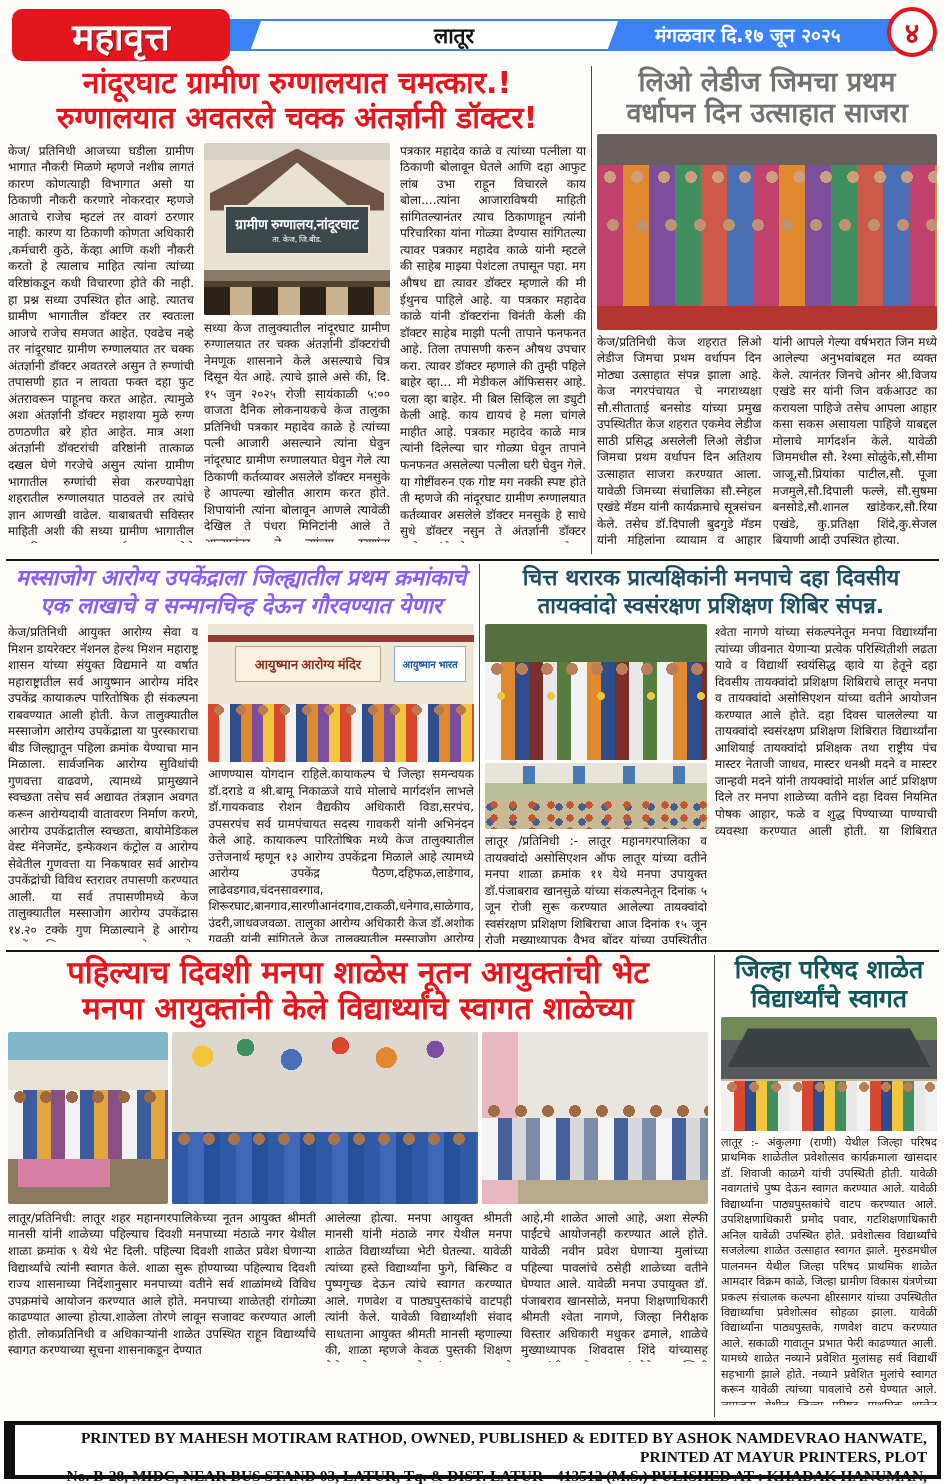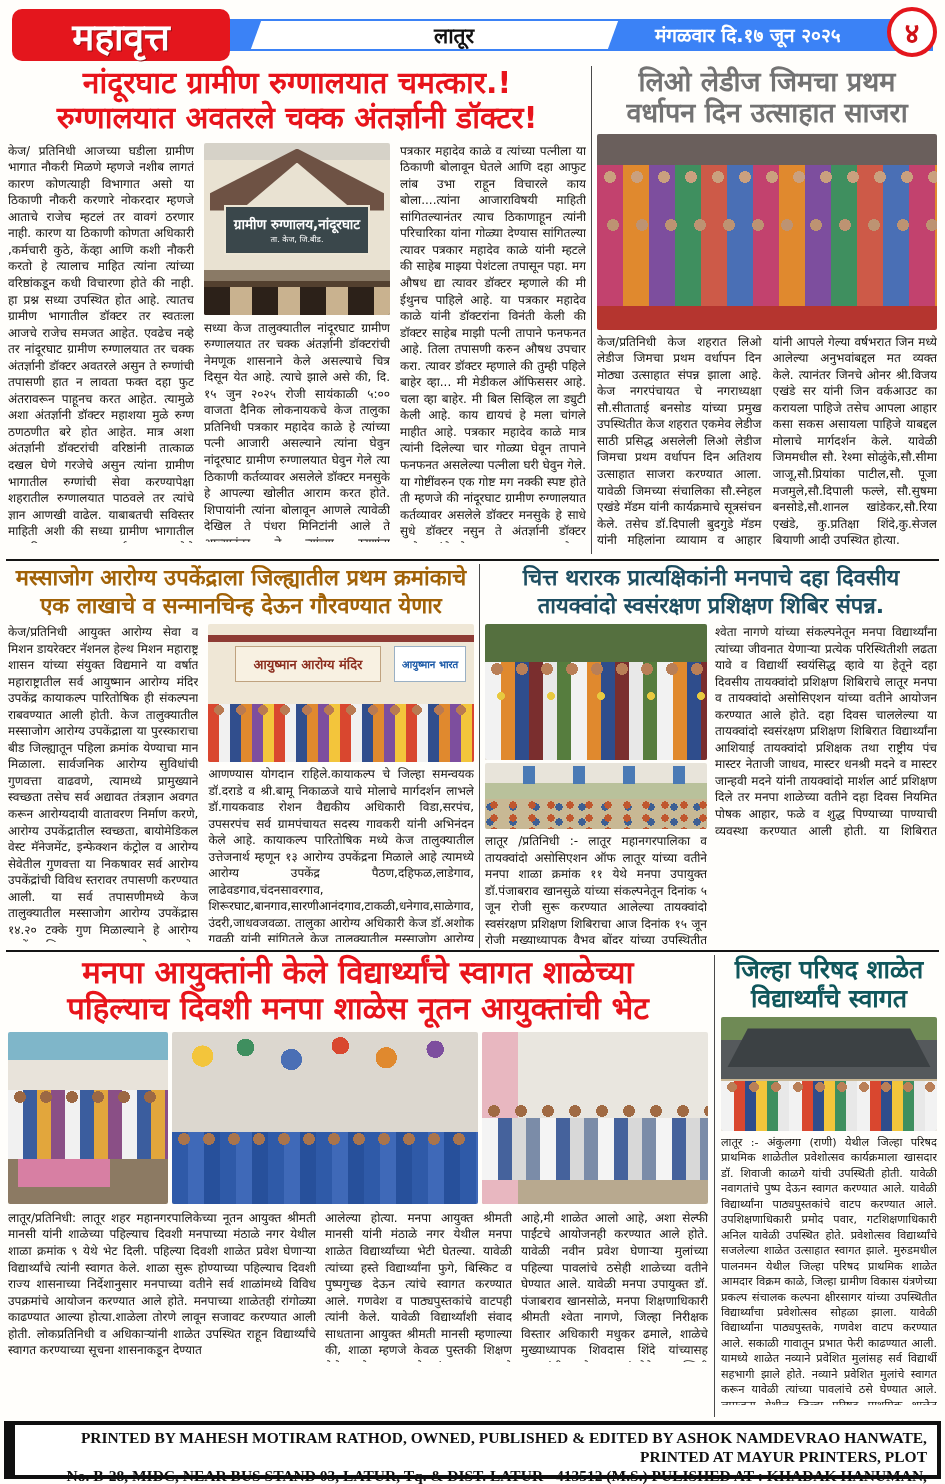--- a/index.html
+++ b/index.html
@@ -18,30 +18,30 @@
   .ribbon .date { position:absolute; left:61%; top:0; height:100%; display:flex; align-items:center;
                   color:#fff; font-size:19px; font-weight:bold; }
   .page-badge { position:absolute; right:-4px; top:-12px; width:50px; height:50px; border-radius:50%;
                 background:#fff; border:4px solid #e4161d; color:#cf1218; font-size:28px; font-weight:bold;
                 display:flex; align-items:center; justify-content:center; }
 
   
   .hl { text-align:center; font-weight:bold; line-height:1.16; }
   .red  { color:#e8141b; }
   .navy { color:#737373; }
-  .blue { color:#a16207; }
+  .blue { color:#8b5cf6;font-style:italic; }
   .steel{ color:#1e4e61; }
   .teal { color:#10565b; }
   .cols { display:flex; }
   .coltext { font-size:12px; line-height:1.38; text-align:justify; color:#181512; overflow:hidden; }
   .vrule { width:1px; background:#4a4a4a; }
   .hr { position:absolute; left:6px; right:6px; height:2px; background:#151515; }
 
   
-  .photo { position:relative; overflow:hidden; border-radius:2px; background:#cfc8bb; }
+  .photo { position:relative; overflow:hidden; border-radius:2px; background:#cfc8bb;font-family:Liberation Serif, serif; }
   .heads { position:absolute; left:0; right:0; background-repeat:repeat-x; }
 
   .ph-hospital { background:linear-gradient(180deg,#d6d2c8 0 10%,#e9e2d2 10% 74%,#8a7a66 74% 80%,#53402f 80% 92%,#2e241c 92% 100%); }
   .ph-hospital .roof-out { position:absolute; top:6px; left:6px; right:6px; height:62px; background:#6e5244;
        clip-path:polygon(50% 0,100% 72%,100% 100%,0 100%,0 72%); }
   .ph-hospital .roof-in { position:absolute; top:20px; left:34px; right:34px; height:50px; background:#e9e2d2;
        clip-path:polygon(50% 0,100% 100%,0 100%); }
   .ph-hospital .sign { position:absolute; top:62px; left:11%; right:11%; height:50px; background:#3a474b;
        border:2px solid #ece5d4; color:#fff; text-align:center; display:flex; flex-direction:column; justify-content:center; }
   .ph-hospital .sign .l1 { font-size:13.5px; font-weight:bold; }
@@ -287,22 +287,22 @@
         </div>
       </div>
     </article>
   </section>
 
   <div class="hr hr2"></div>
 
   <section class="row3">
     <article class="art-comm">
       <div class="hl red">
+        <div>पहिल्याच दिवशी मनपा शाळेस नूतन आयुक्तांची भेट</div>
         <div>मनपा आयुक्तांनी केले विद्यार्थ्यांचे स्वागत  शाळेच्या</div>
-        <div>पहिल्याच दिवशी मनपा शाळेस नूतन आयुक्तांची भेट</div>
       </div>
       <div class="photos">
         <div class="photo ph-corridor">
           <div class="table"></div>
           <div class="heads crowd"></div>
         </div>
         <div class="photo ph-balloons">
           <div class="heads crowd"></div>
         </div>
         <div class="photo ph-corridor2">

